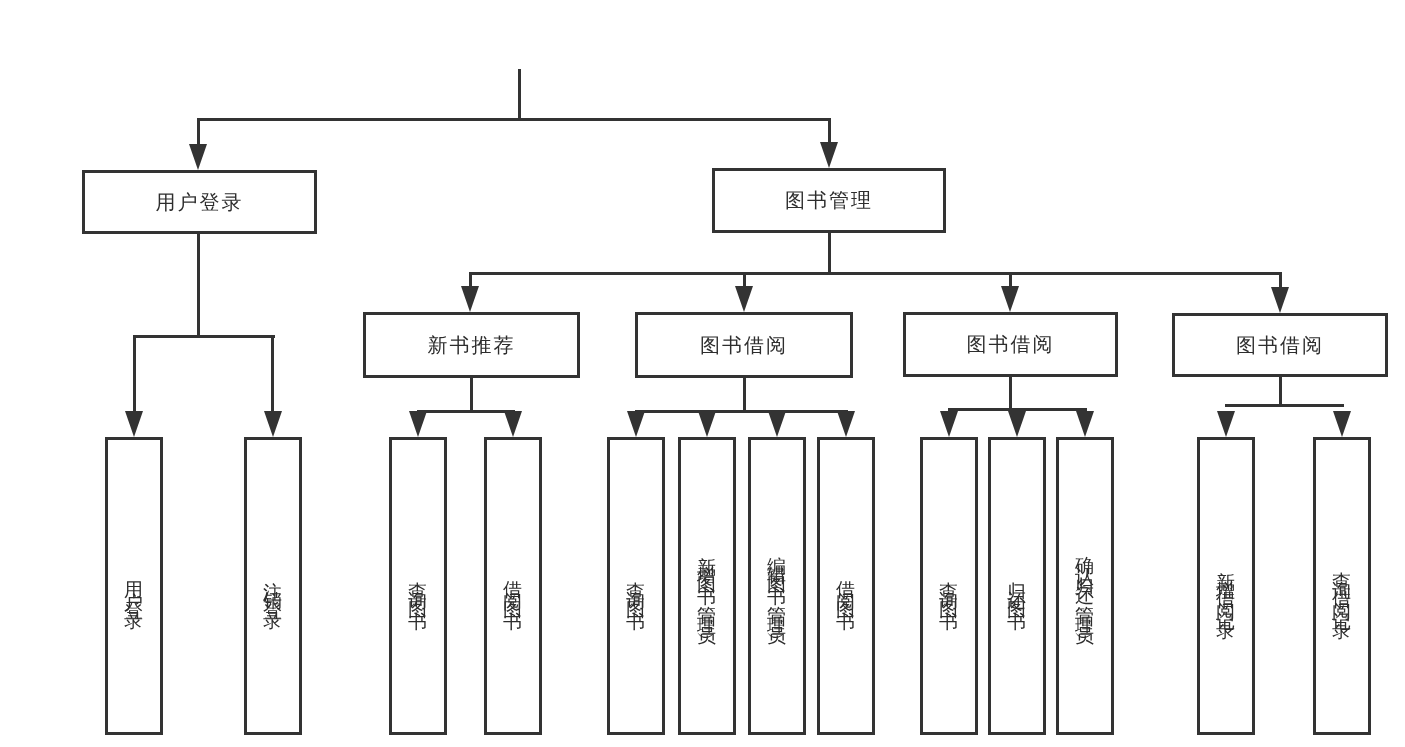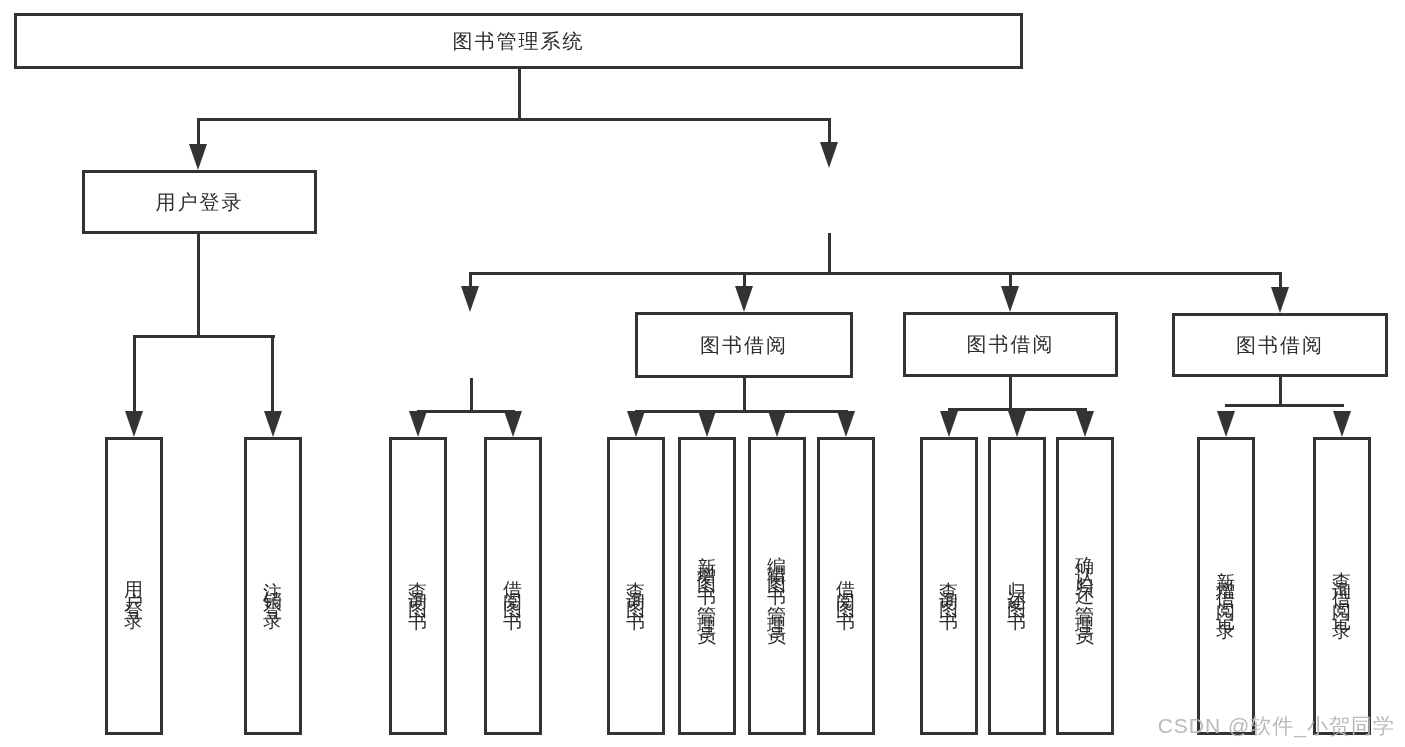--- a/index.html
+++ b/index.html
@@ -50,28 +50,31 @@
     letter-spacing:1px;
     z-index:3;
     white-space:nowrap;
   }
 </style>
 </head>
 <body>
 
 <div id="canvas">
 
-  <div class="node h" style="left:14px;top:13px;width:1009px;height:56px">
-    <span class="lbl">图书管理系统</span>
-  </div>
 
   <div class="node h" style="left:82px;top:170px;width:235px;height:64px">
     <span class="lbl">用户登录</span>
   </div>
+  <div class="node h" style="left:712px;top:168px;width:234px;height:65px">
+    <span class="lbl">图书管理</span>
+  </div>
 
+  <div class="node h" style="left:363px;top:312px;width:217px;height:66px">
+    <span class="lbl">新书推荐</span>
+  </div>
   <div class="node h" style="left:635px;top:312px;width:218px;height:66px">
     <span class="lbl">图书借阅</span>
   </div>
   <div class="node h" style="left:903px;top:312px;width:215px;height:65px">
     <span class="lbl">图书借阅</span>
   </div>
   <div class="node h" style="left:1172px;top:313px;width:216px;height:64px">
     <span class="lbl">图书借阅</span>
   </div>
 
@@ -156,14 +159,13 @@
       <div class="arrow" style="left: 698px; top: 411px;"></div>
       <div class="arrow" style="left: 768px; top: 411px;"></div>
       <div class="arrow" style="left: 837px; top: 411px;"></div>
       <div class="arrow" style="left: 940px; top: 411px;"></div>
       <div class="arrow" style="left: 1008px; top: 411px;"></div>
       <div class="arrow" style="left: 1076px; top: 411px;"></div>
       <div class="arrow" style="left: 1217px; top: 411px;"></div>
       <div class="arrow" style="left: 1333px; top: 411px;"></div>
     </div>
 
-  <div class="watermark">CSDN @软件_小贺同学</div>
 </div>
 
 </body></html>

